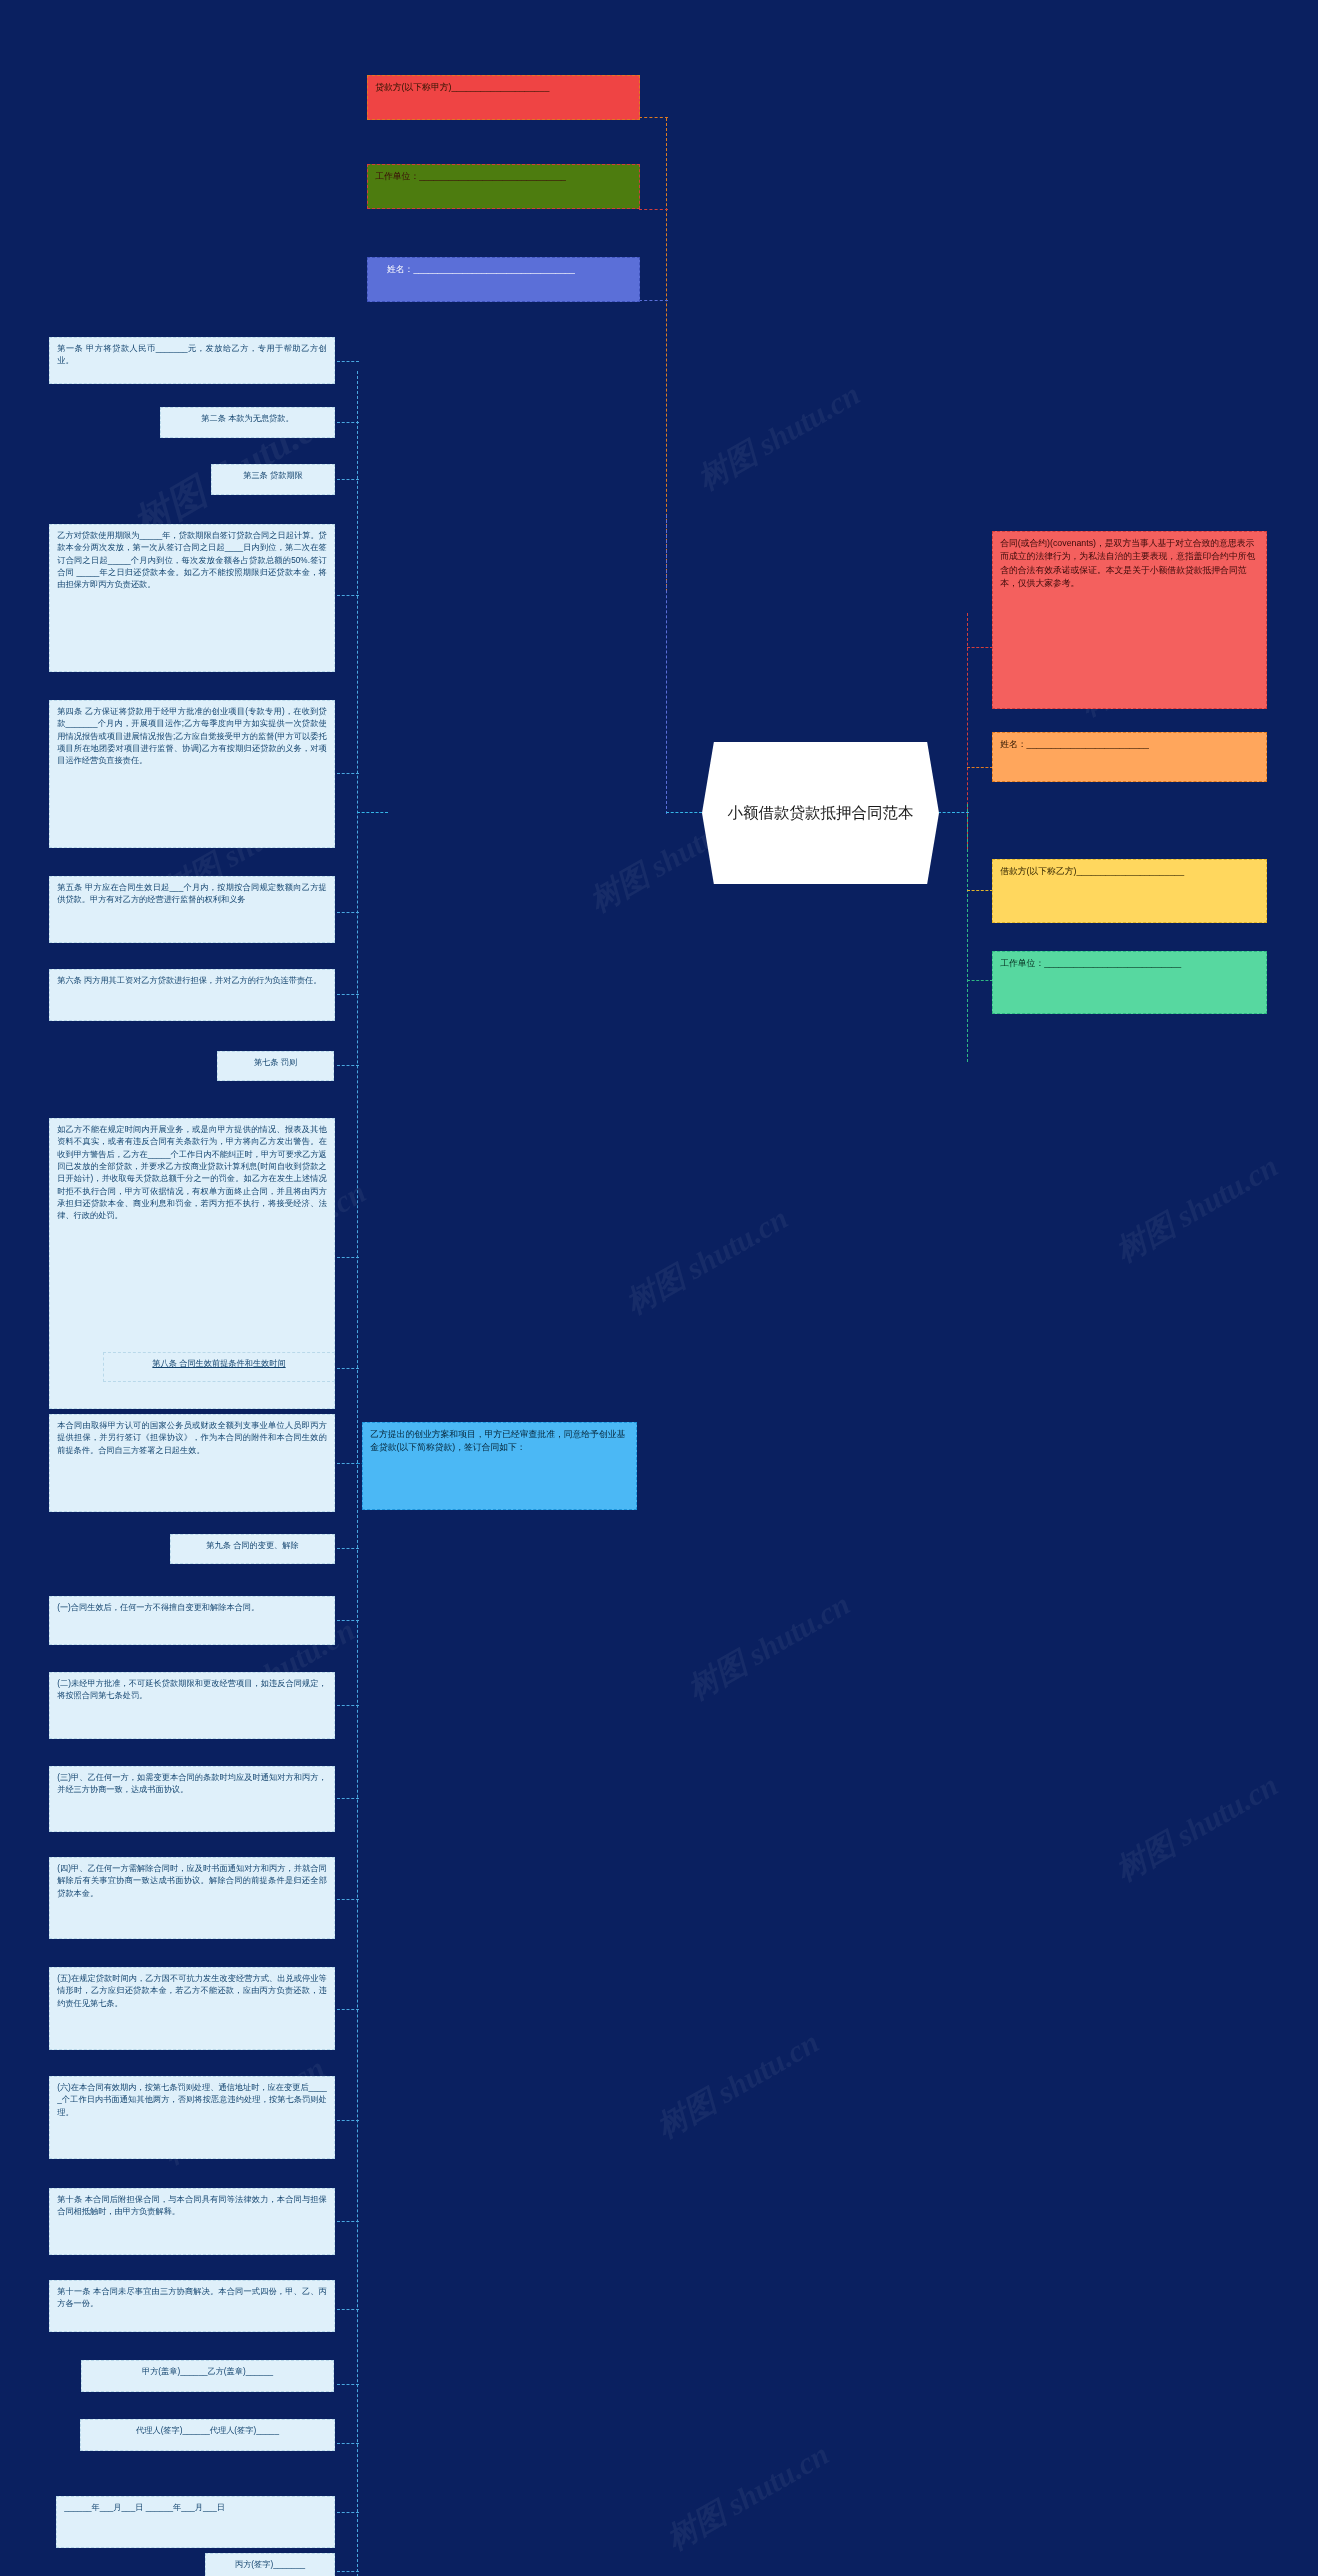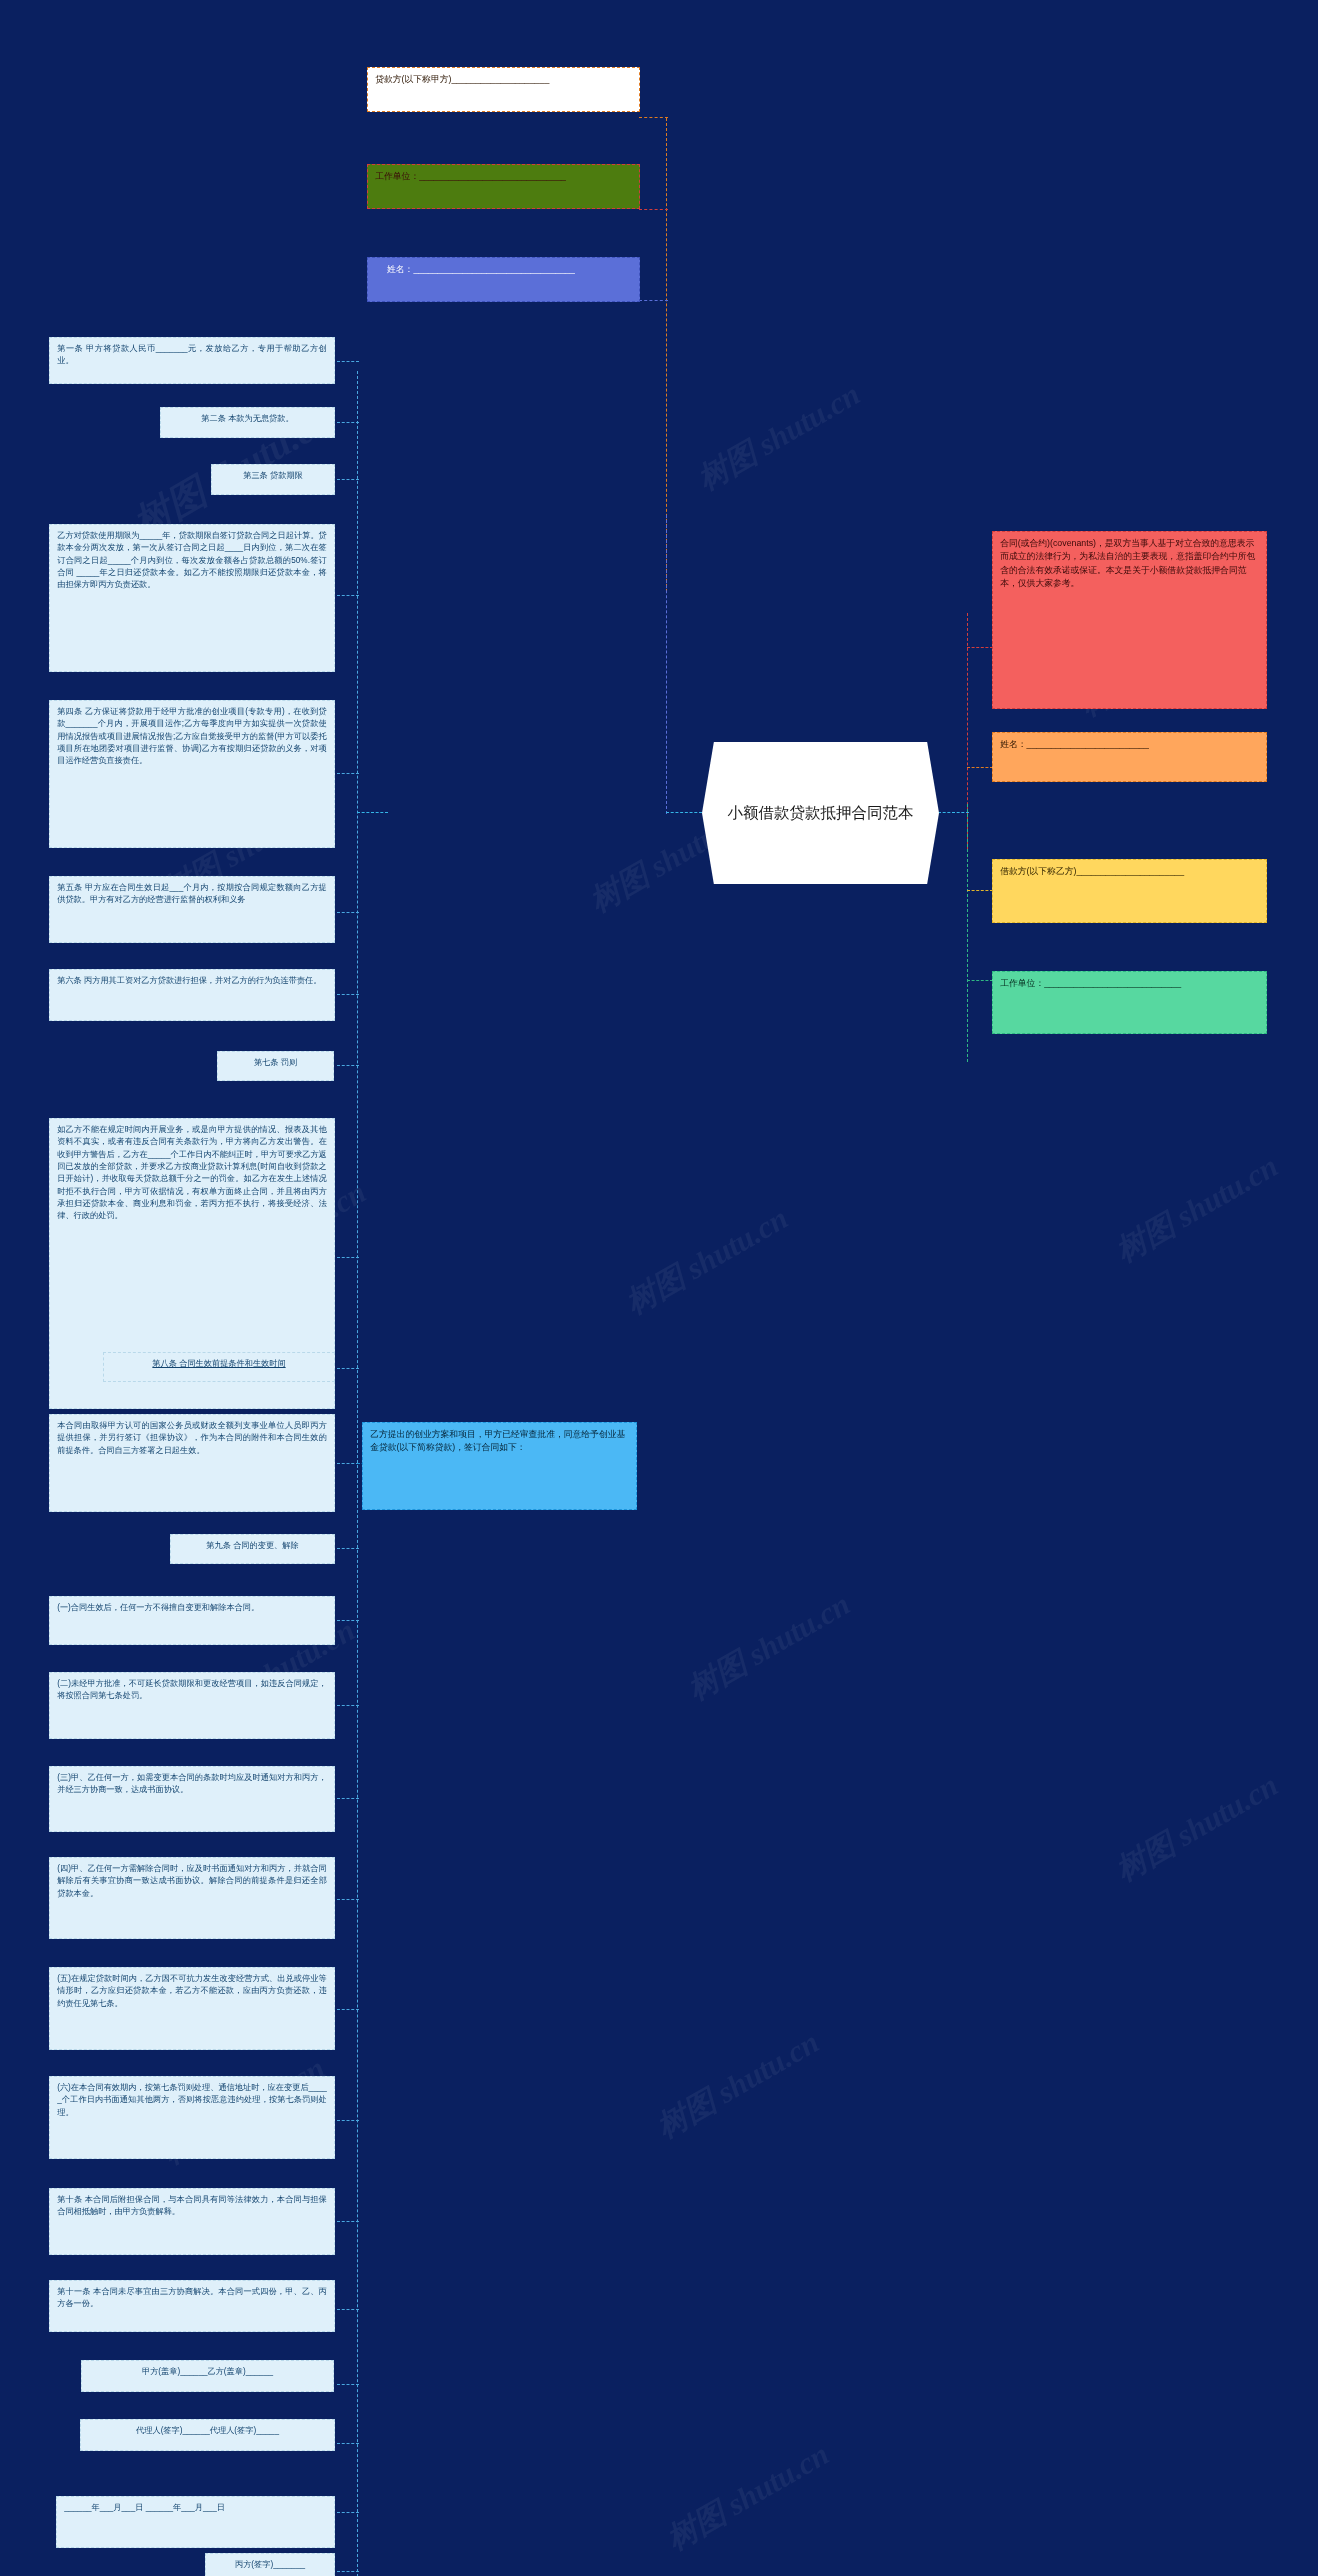--- a/index.html
+++ b/index.html
@@ -54,27 +54,27 @@
     line-height: 1.35;
     text-align: center;
     display: flex;
     align-items: center;
     justify-content: center;
     padding: 7.2px 11.3px;
     clip-path: polygon(5% 0, 95% 0, 100% 50%, 95% 100%, 5% 100%, 0 50%);
   }
 
   
-  .n-orange { background:#ffffff; color:#2b1400; border-color:#e07b20; }
+  .n-orange { background:#ef4444; color:#2b1400; border-color:#e07b20;margin-top:8px; }
   .n-red    { background:#4d7c0f; color:#3b0a09; border-color:#d43d3b; }
   .n-indigo { background:#5b6fd8; color:#ffffff; border-color:#3f53bd;padding-left:19px; }
   .n-salmon { background:#f4605e; color:#3b0a09; border-color:#d43d3b; }
   .n-orange2{ background:#ffa65c; color:#2b1400; border-color:#e07b20; }
   .n-yellow { background:#ffd75e; color:#322400; border-color:#e3b62b; }
-  .n-green  { background:#57d8a0; color:#062d1f; border-color:#2fb883;margin-top:20px; }
+  .n-green  { background:#57d8a0; color:#062d1f; border-color:#2fb883; }
   .n-cyan   { background:#4bb8f5; color:#06263a; border-color:#1e96dd; }
 
   .n-orange, .n-red, .n-indigo, .n-salmon, .n-orange2,
   .n-yellow, .n-green, .n-cyan { font-size: 8.8px; }
 
   
   .conn { position: absolute; pointer-events: none; }
   .v-dash { position:absolute; border-left: 1.5px dashed; }
   .h-dash { position:absolute; border-top: 1.5px dashed; }
 </style>

